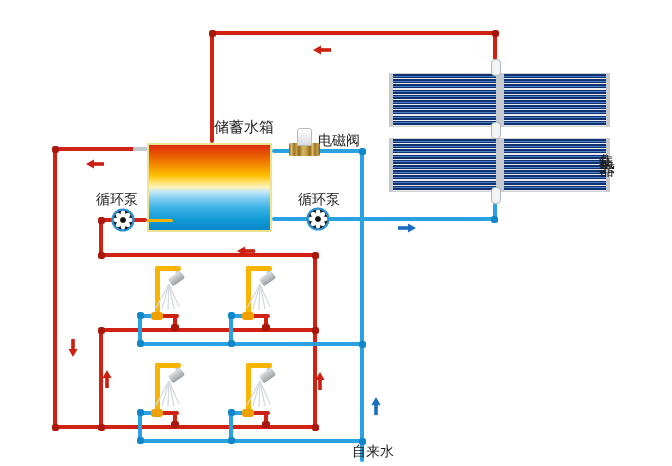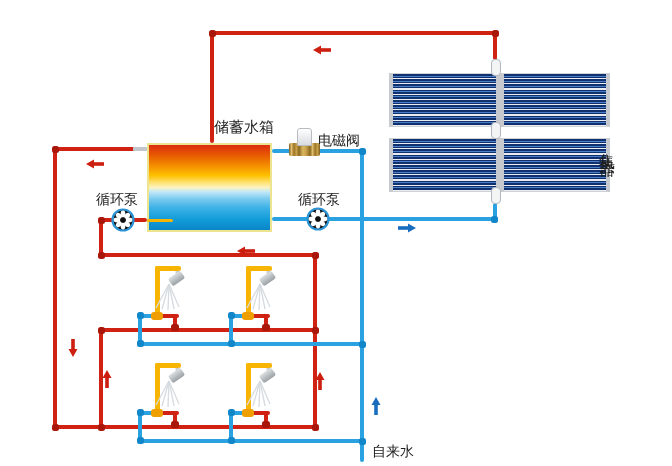--- a/index.html
+++ b/index.html
@@ -277,15 +277,15 @@
         <rect x="7" y="3.2" width="11" height="3.6"></rect>
         <polygon points="0,5 8,0.5 8,9.5"></polygon>
       </svg>
   </div>
 
   <div class="lbl lbl15" style="left:214px;top:118px">储蓄水箱</div>
   <div class="lbl lbl14" style="left:318px;top:132px">电磁阀</div>
   <div class="lbl lbl14" style="left:96px;top:191px">循环泵</div>
   <div class="lbl lbl14" style="left:298px;top:191px">循环泵</div>
   <div class="lbl vert" style="left:596px;top:141px">集热器</div>
-  <div class="lbl lbl14" style="left:372px;top:443px">自来水</div>
+  <div class="lbl lbl14" style="left:352px;top:443px">自来水</div>
 
 </div>
 
 </body></html>

